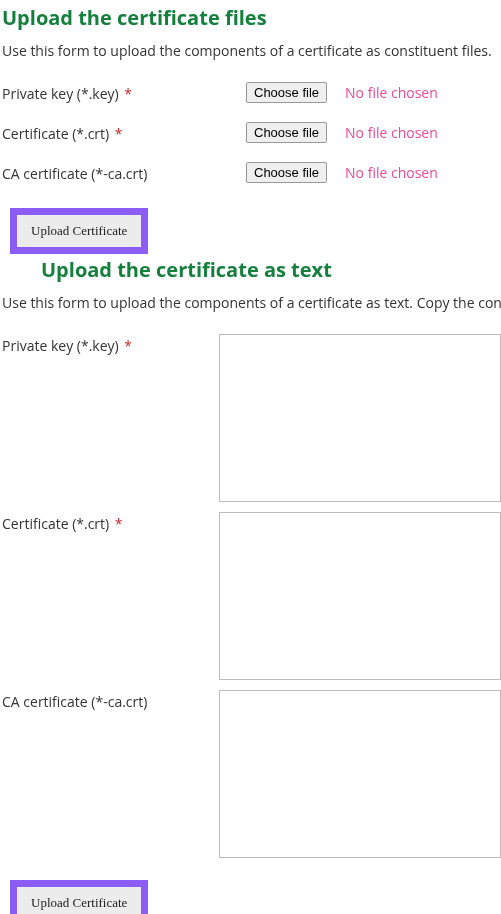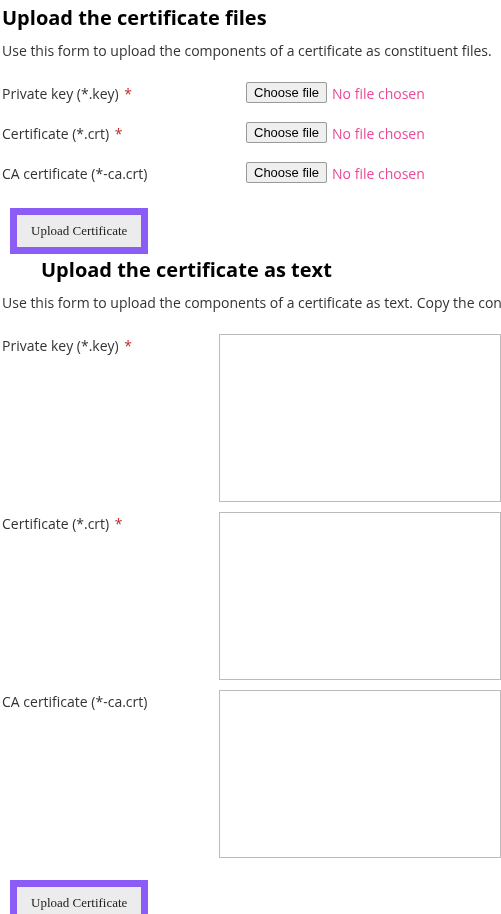--- a/index.html
+++ b/index.html
@@ -11,21 +11,21 @@
       font-family: "Open Sans", "Segoe UI", Arial, sans-serif;
       font-size: 14px;
       color: #333;
       background: #fff;
       padding: 2px 0 0 2px;
       width: 501px;
     }
     h3 {
       font-size: 20px;
       font-weight: 700;
-      color: #000000;
+      color: #15803d;
       margin-bottom: 10px;
       margin-top: 2px;
     }
     .desc {
       font-size: 14px;
       color: #333;
       margin-bottom: 22px;
       white-space: nowrap;
       overflow: hidden;
     }
@@ -41,22 +41,22 @@
       font-size: 14px;
       color: #333;
       padding-top: 2px;
     }
     .required {
       color: #c62828;
       margin-left: 2px;
     }
     .file-input-wrap {
       display: flex;
-      align-items: flex-end;
-      gap: 5px;
+      align-items: center;
+      gap: 18px;
     }
     .choose-file-btn {
       font-family: Arial, sans-serif;
       font-size: 13px;
       padding: 2px 7px;
       background: #efefef;
       border: 1px solid #999;
       border-radius: 2px;
       cursor: pointer;
     }

